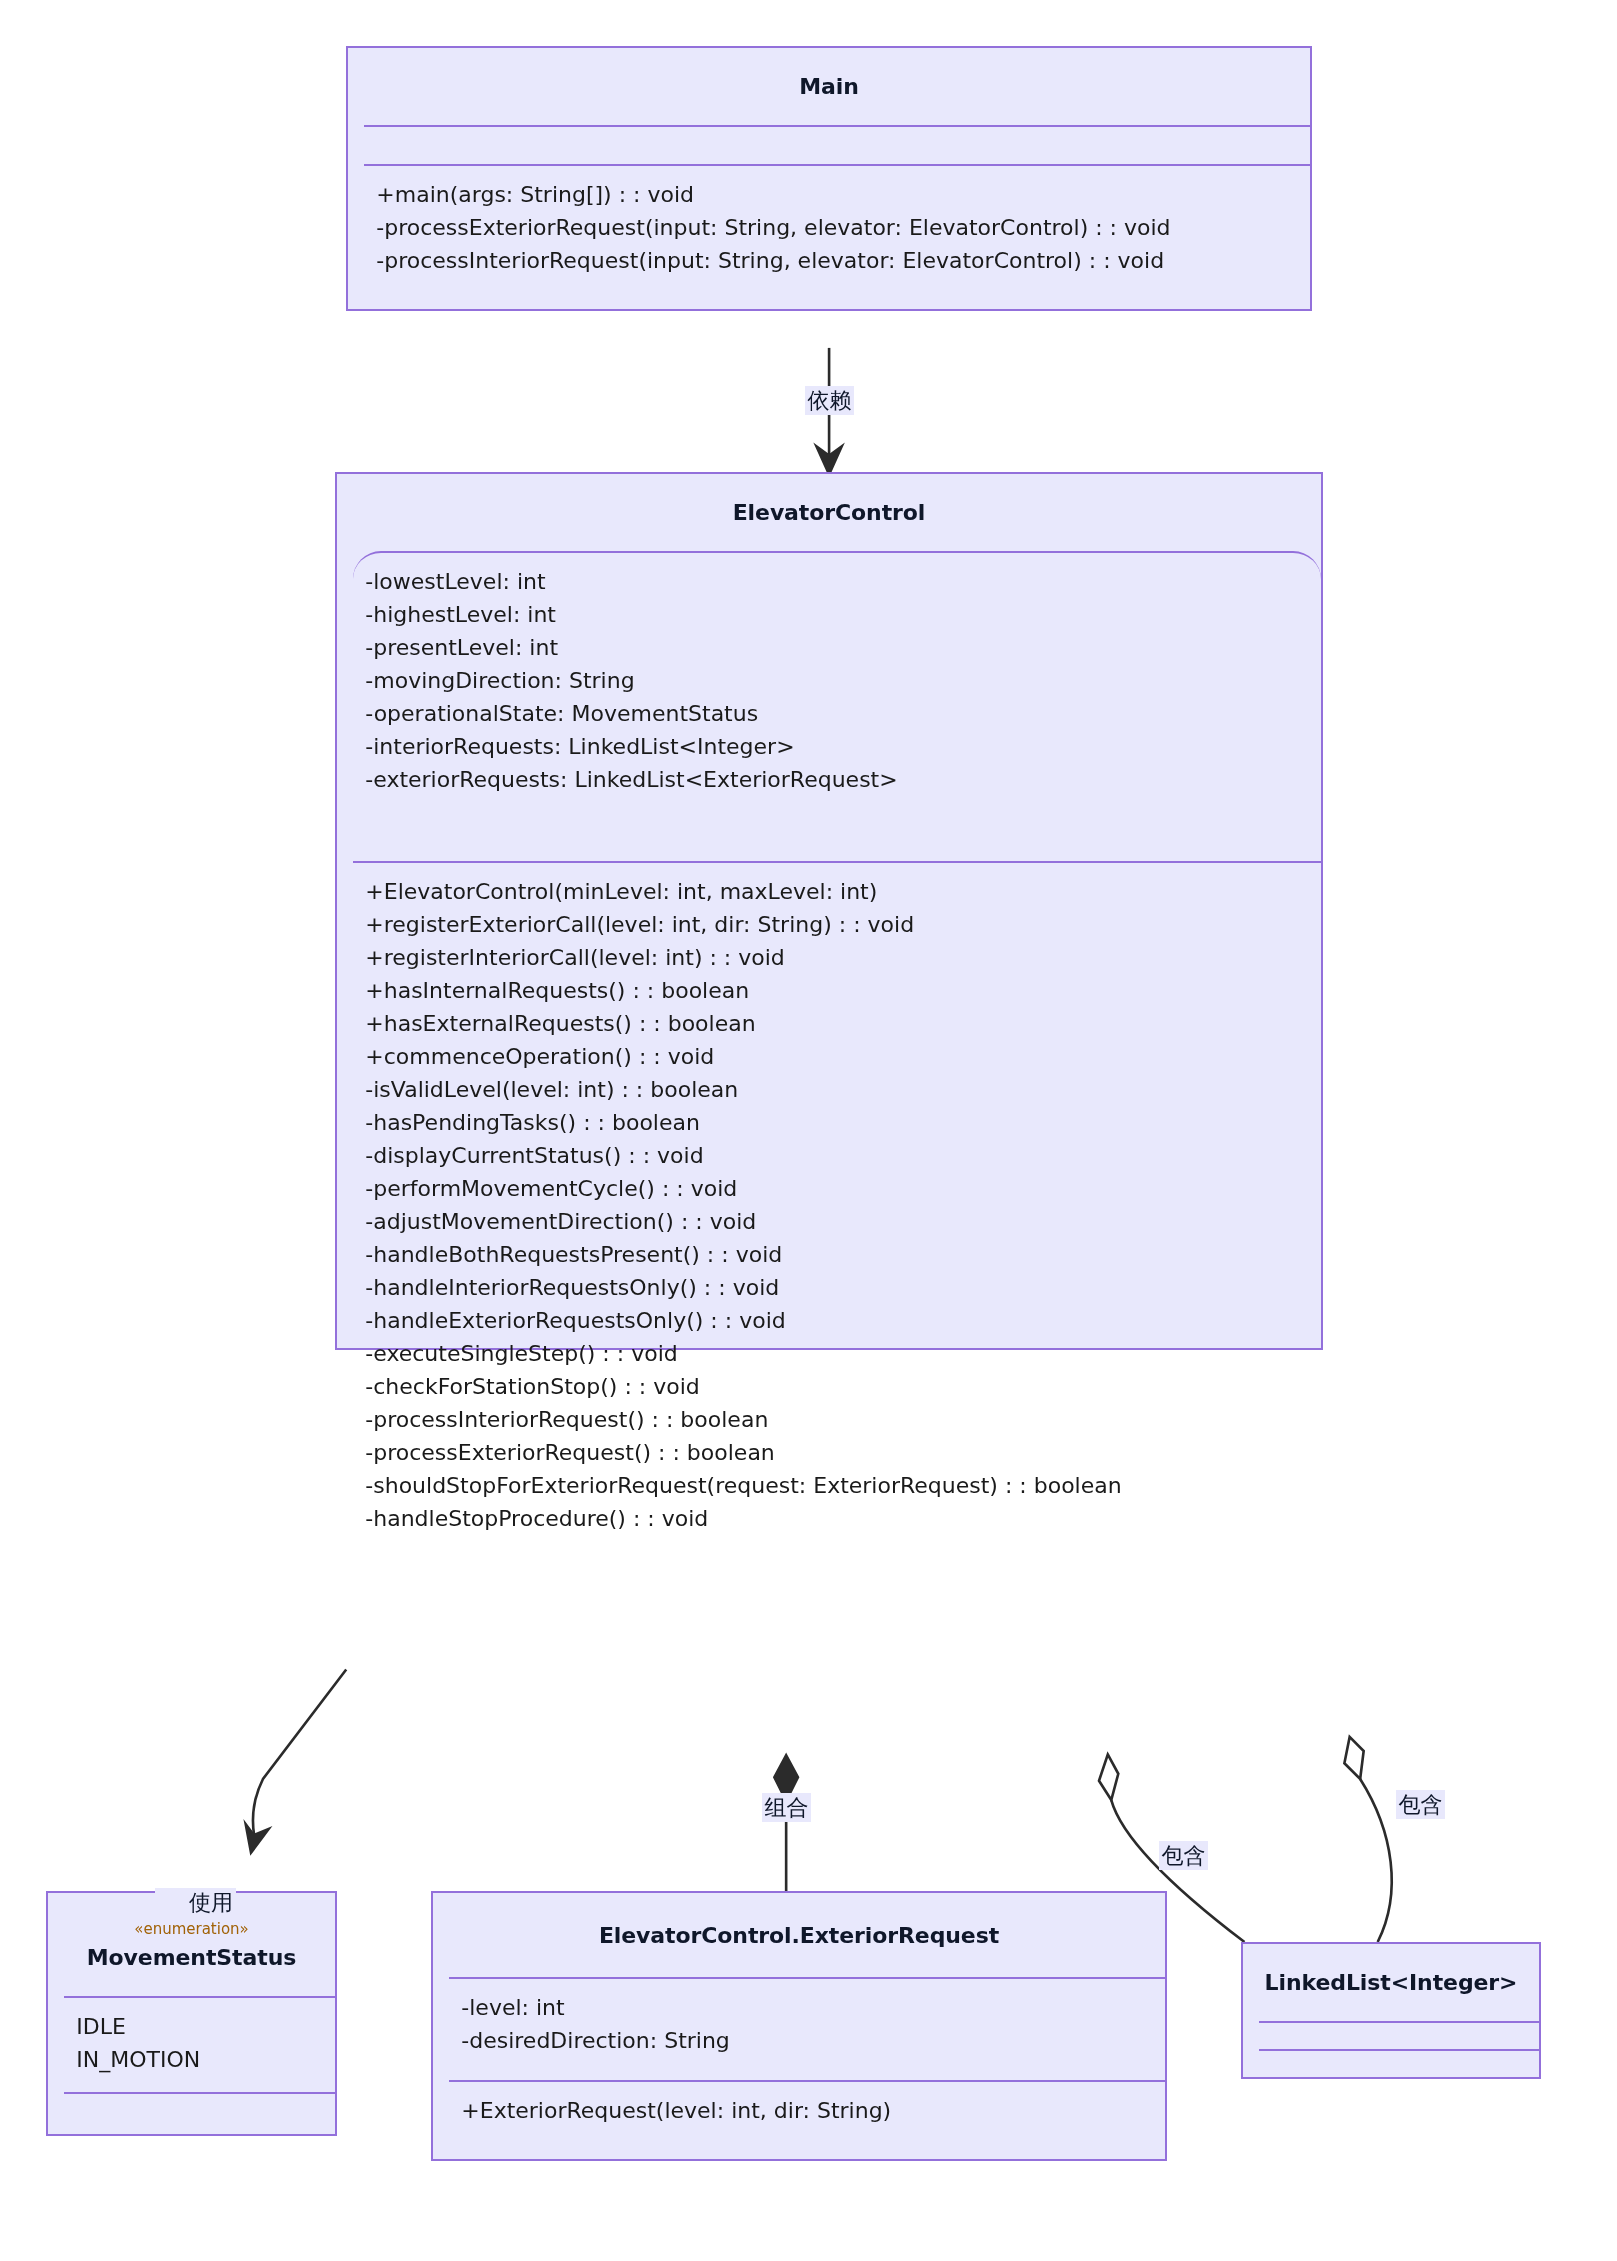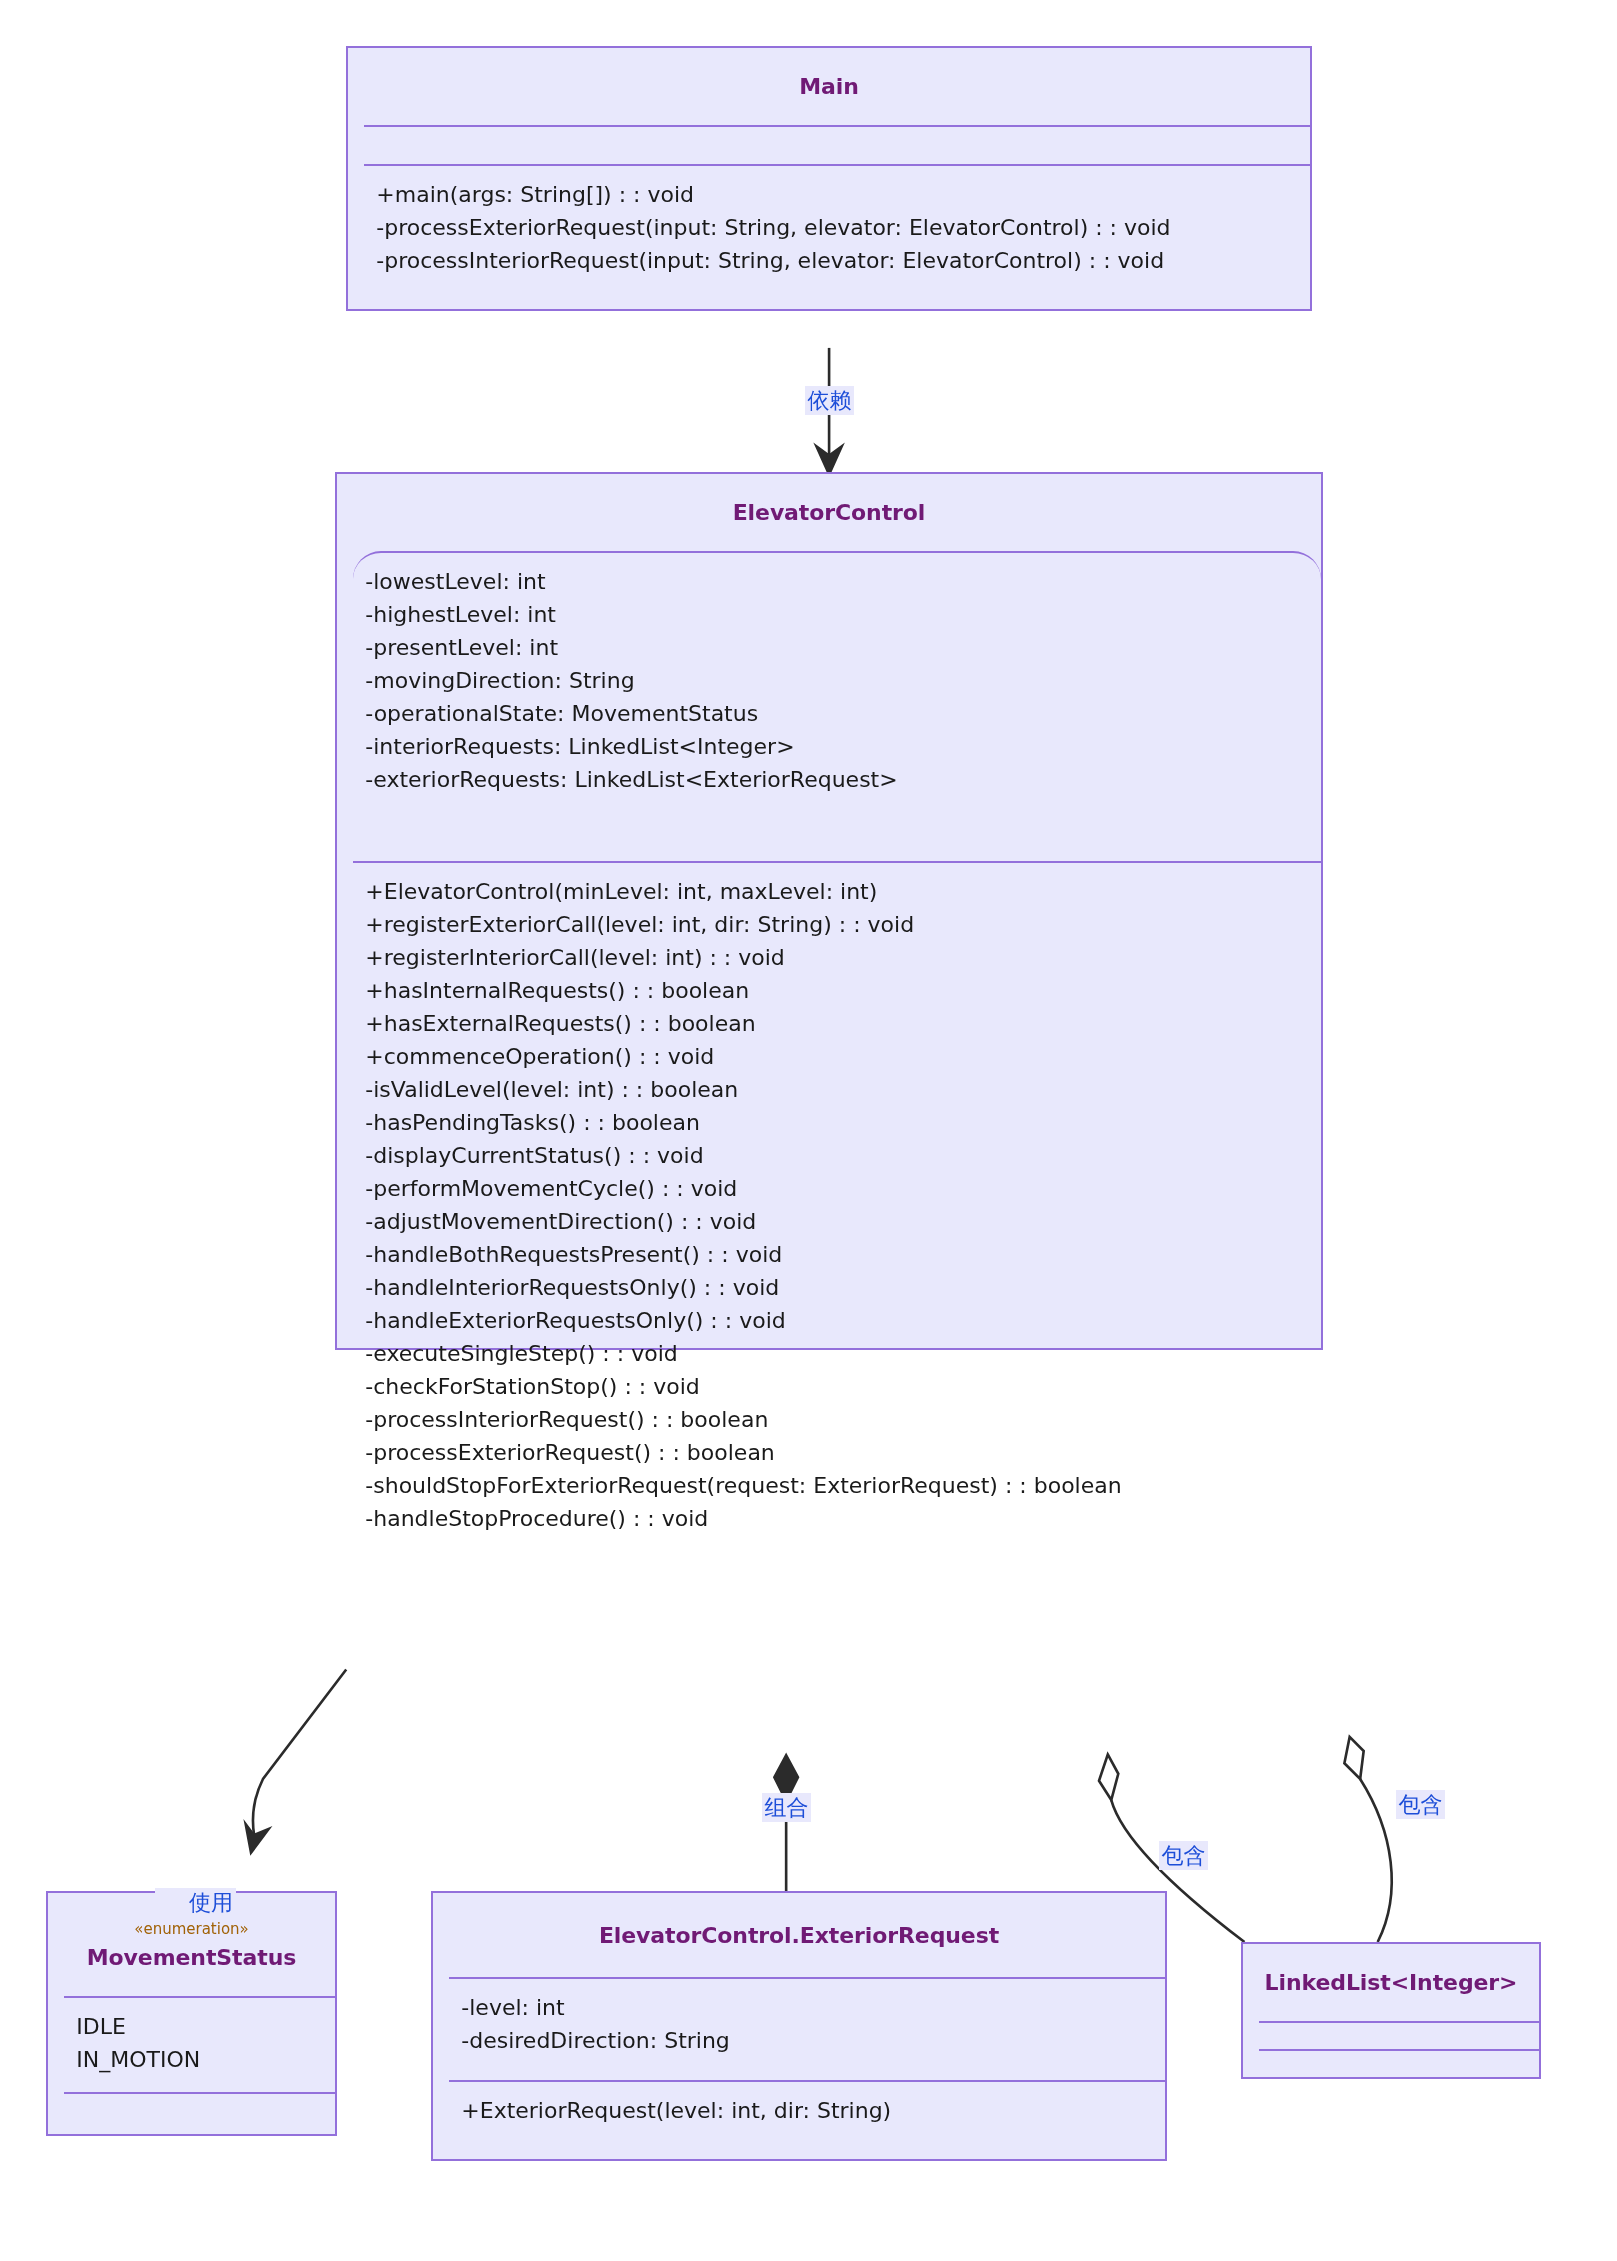--- a/index.html
+++ b/index.html
@@ -54,21 +54,21 @@
 
   .title-comp {
     display: flex;
     flex-direction: column;
     align-items: center;
     justify-content: center;
   }
   .cls-title {
     font-weight: bold;
     font-size: 22px;
-    color: #701a75;
+    color: #0f172a;
     letter-spacing: -0.1px;
     white-space: nowrap;
   }
   .stereotype {
     font-size: 15px;
     color: #a16207;
     white-space: nowrap;
     margin-bottom: 7px;
   }
 
@@ -81,21 +81,21 @@
     line-height: 33px;
     padding-left: 12.3px;
     white-space: nowrap;
   }
   .empty-comp { }
 
   
   .edge-label {
     position: absolute;
     background: #e8e8fc;
-    color: #1d4ed8;
+    color: #0f172a;
     font-size: 22px;
     line-height: 27px;
     padding: 0.9px 2.6px;
     white-space: nowrap;
     z-index: 3;
   }
 </style>
 </head>
 <body>
 

